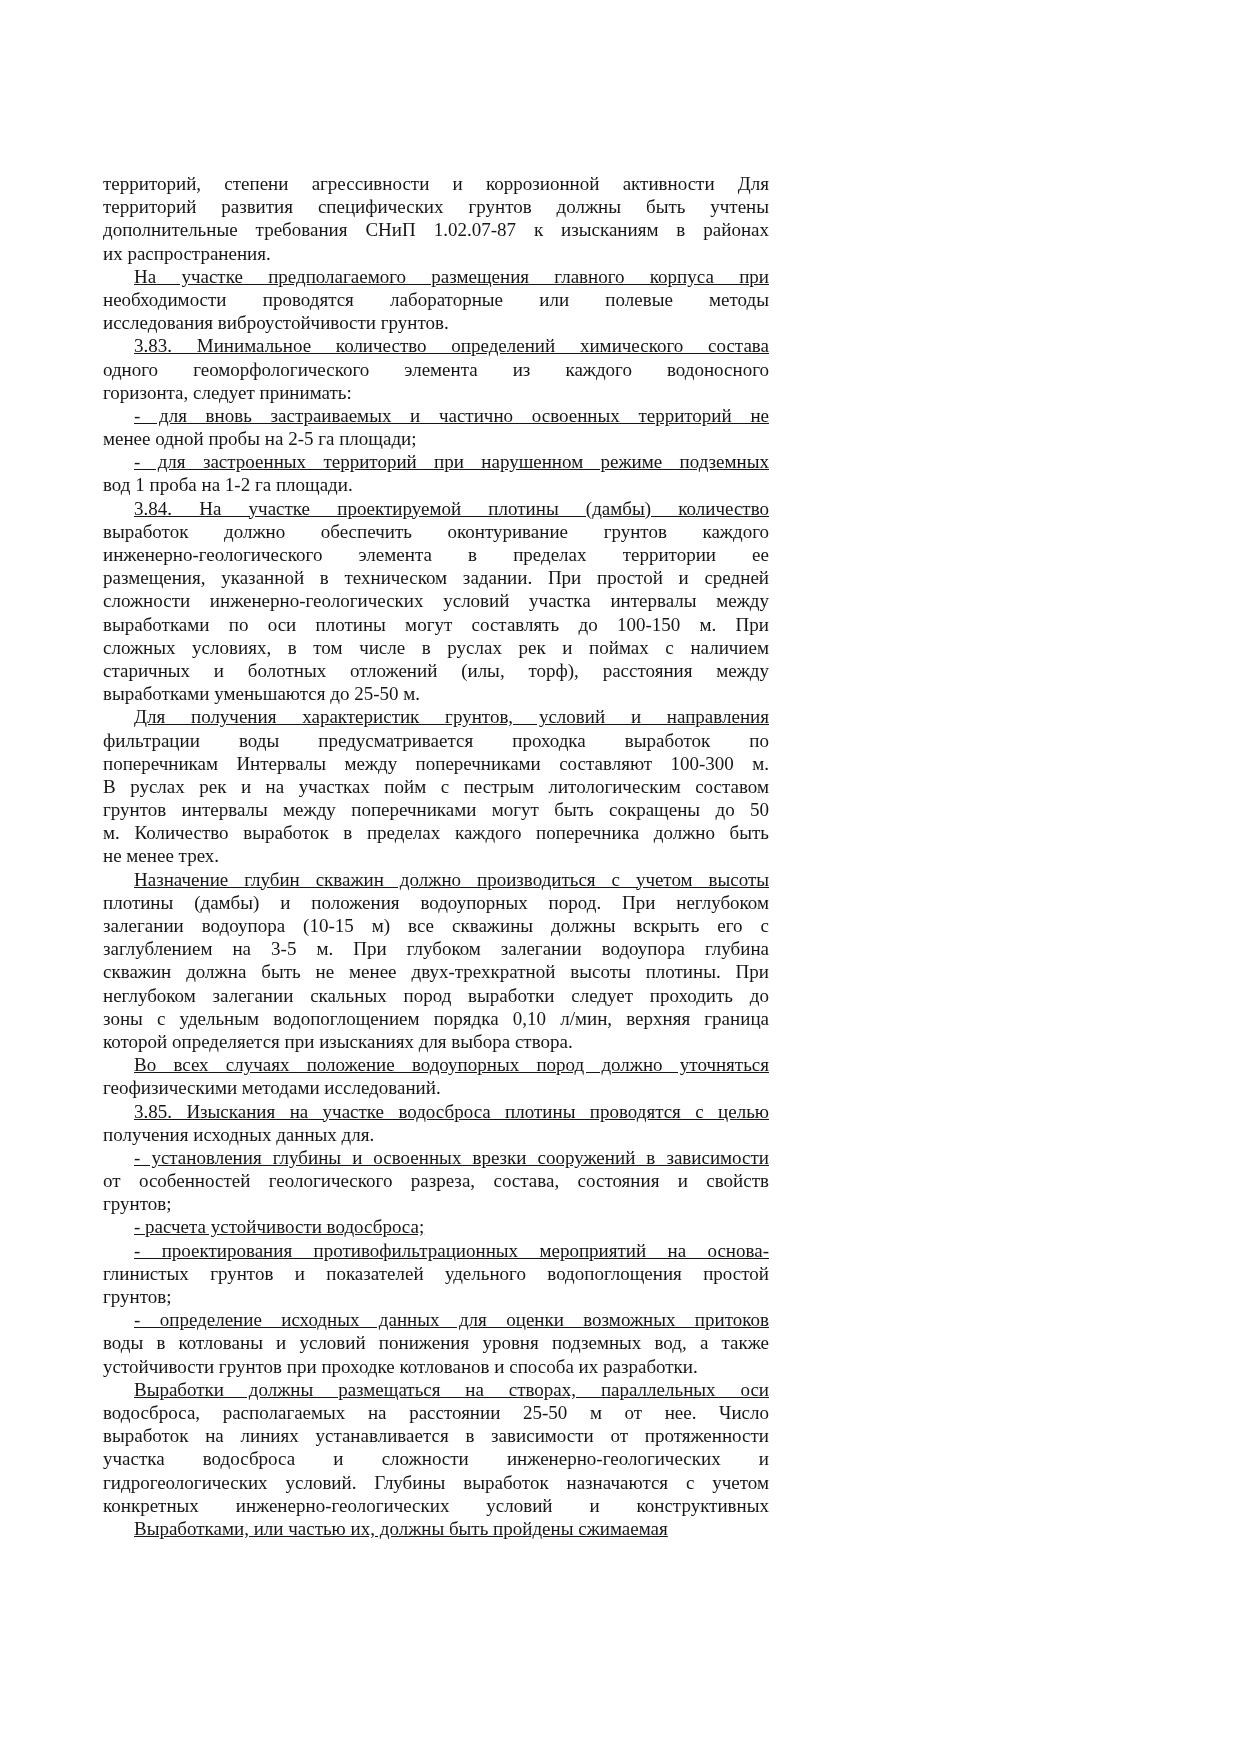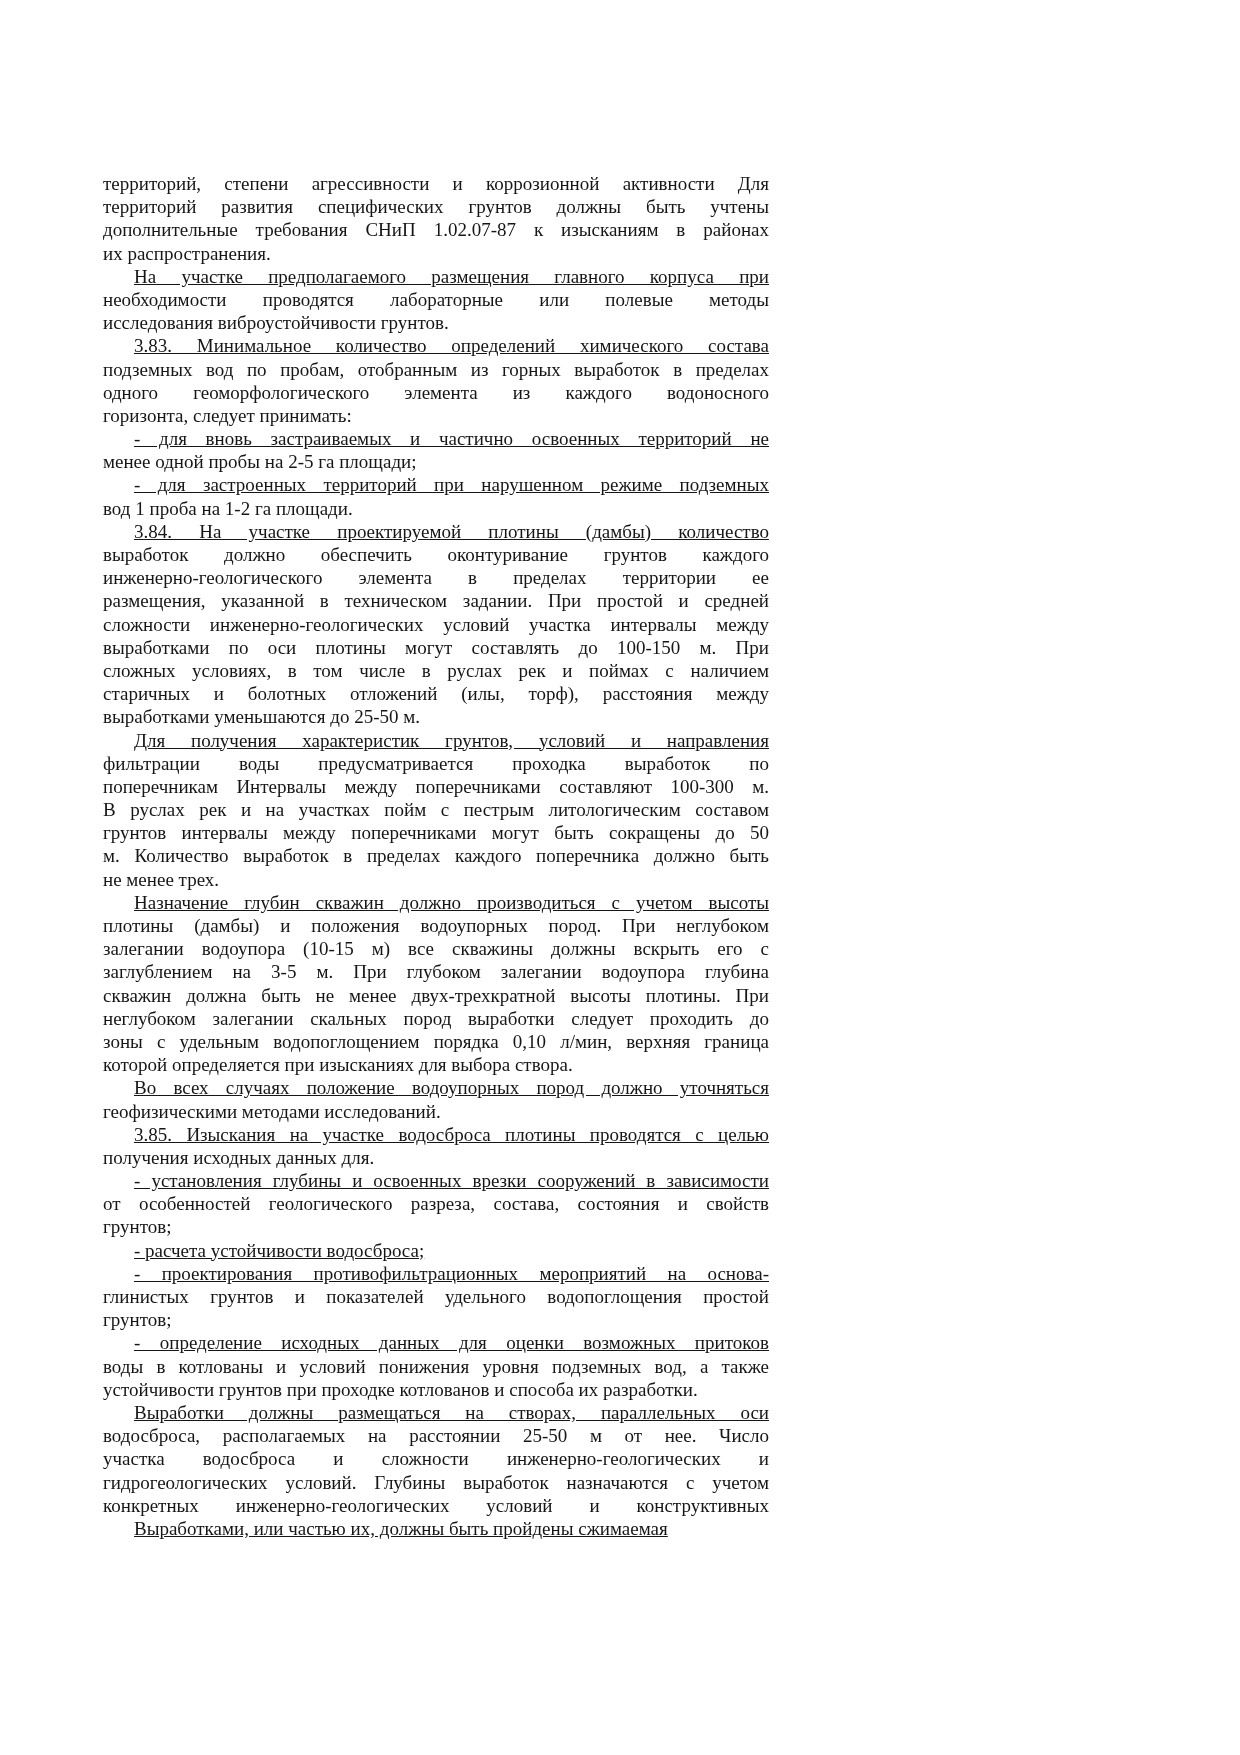--- a/index.html
+++ b/index.html
@@ -55,21 +55,20 @@
         <div class="line">дополнительные требования СНиП 1.02.07-87 к изысканиям в районах</div>
         <div class="line para-last">их распространения.</div>
       </div>
       <div class="para">
         <div class="line para-first indented">На участке предполагаемого размещения главного корпуса при</div>
         <div class="line">необходимости проводятся лабораторные или полевые методы</div>
         <div class="line para-last">исследования виброустойчивости грунтов.</div>
       </div>
       <div class="para">
         <div class="line para-first indented">3.83. Минимальное количество определений химического состава</div>
-        <div class="line">подземных вод по пробам, отобранным из горных выработок в пределах</div>
         <div class="line">одного геоморфологического элемента из каждого водоносного</div>
         <div class="line para-last">горизонта, следует принимать:</div>
       </div>
       <div class="para">
         <div class="line para-first indented">- для вновь застраиваемых и частично освоенных территорий не</div>
         <div class="line para-last">менее одной пробы на 2-5 га площади;</div>
       </div>
       <div class="para">
         <div class="line para-first indented">- для застроенных территорий при нарушенном режиме подземных</div>
         <div class="line para-last">вод 1 проба на 1-2 га площади.</div>
@@ -126,20 +125,21 @@
         <div class="line para-last">грунтов;</div>
       </div>
       <div class="para">
         <div class="line para-first indented">- определение исходных данных для оценки возможных притоков</div>
         <div class="line">воды в котлованы и условий понижения уровня подземных вод, а также</div>
         <div class="line para-last">устойчивости грунтов при проходке котлованов и способа их разработки.</div>
       </div>
       <div class="para">
         <div class="line para-first indented">Выработки должны размещаться на створах, параллельных оси</div>
         <div class="line">водосброса, располагаемых на расстоянии 25-50 м от нее. Число</div>
+        <div class="line">выработок на линиях устанавливается в зависимости от протяженности</div>
         <div class="line">участка водосброса и сложности инженерно-геологических и</div>
         <div class="line">гидрогеологических условий. Глубины выработок назначаются с учетом</div>
         <div class="line">конкретных инженерно-геологических условий и конструктивных</div>
       </div>
       <div class="para">
         <div class="line para-first para-last indented">Выработками, или частью их, должны быть пройдены сжимаемая</div>
       </div>
     </div>
 </div>
 

